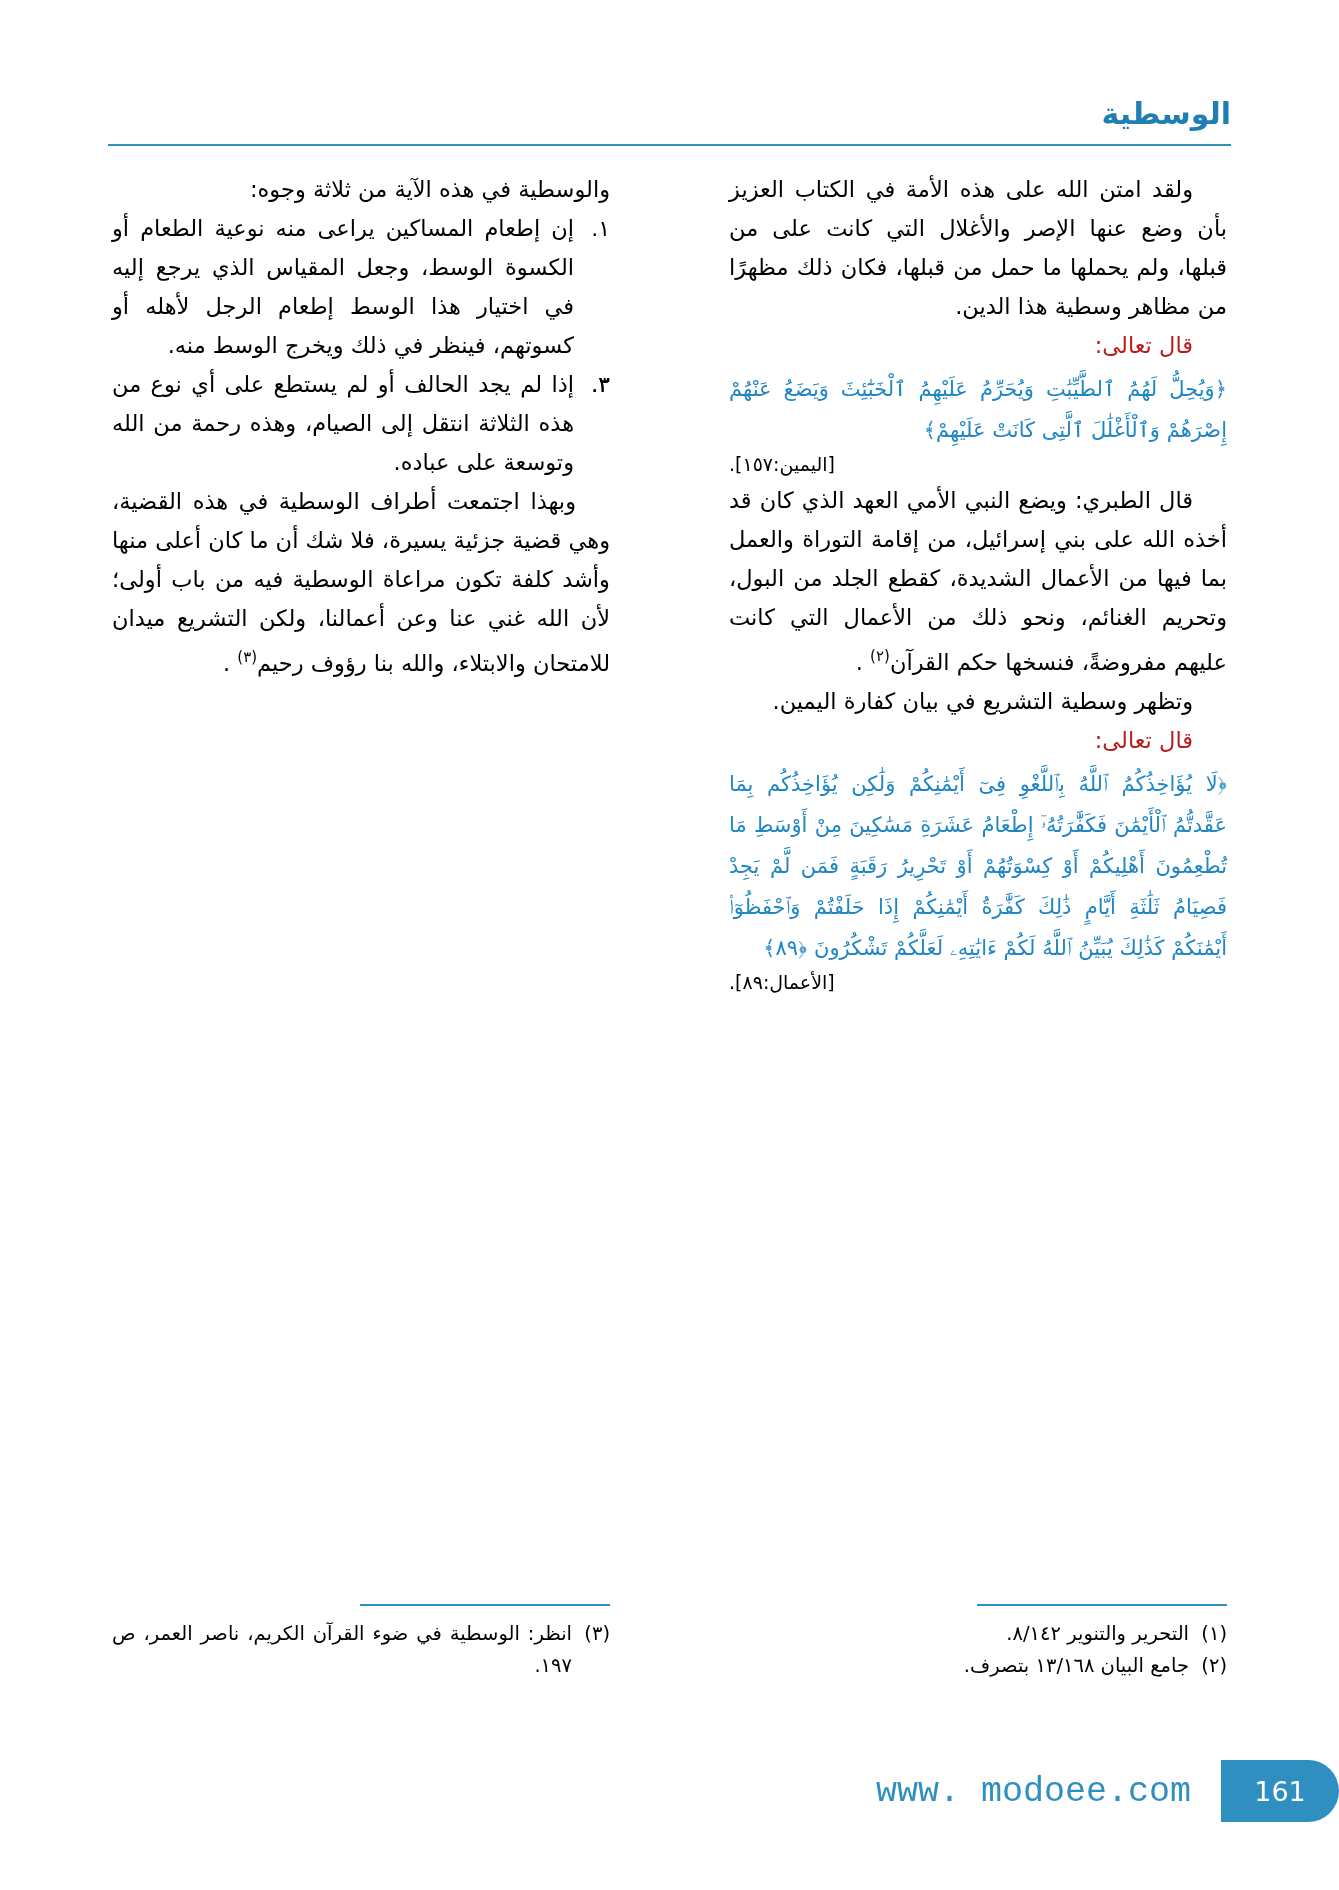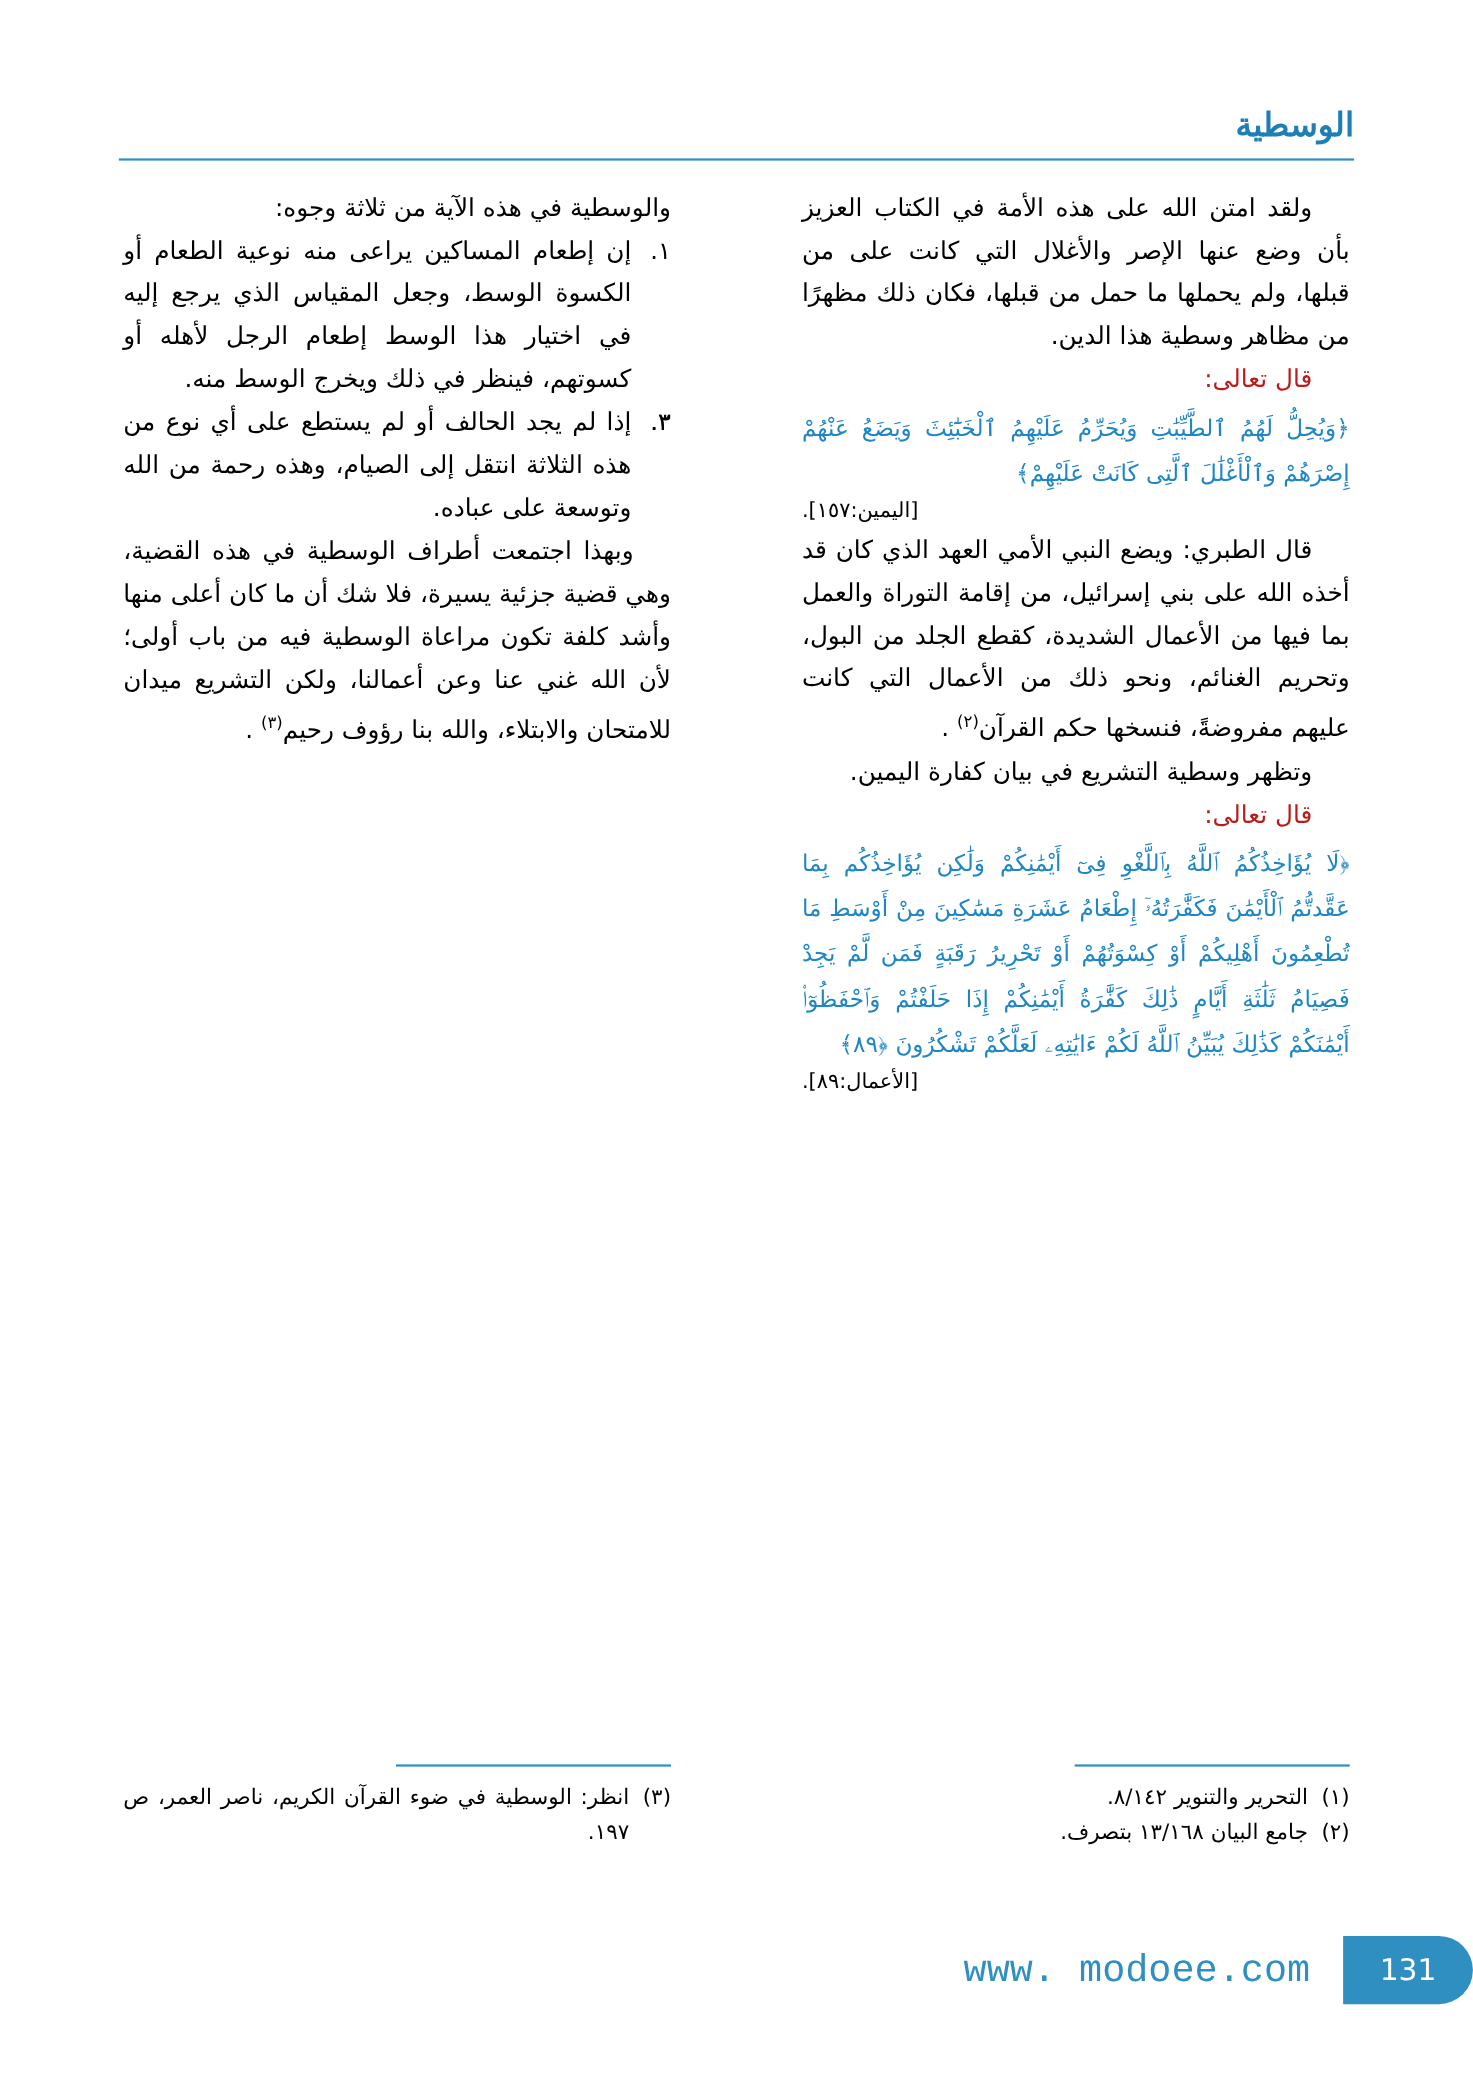--- a/index.html
+++ b/index.html
@@ -21,21 +21,20 @@
     inset: 0;
   }
 
   
   .header {
     position: absolute;
     top: 96px;
     right: 108px;
     left: 108px;
     height: 54px;
-    font-family: Liberation Serif, serif;
   }
   .header-title {
     position: absolute;
     right: 0;
     top: 0;
     font-size: 30px;
     color: #1f7fb5;
     font-weight: bold;
     letter-spacing: 0px;
     direction: rtl;
@@ -253,17 +252,17 @@
 
   <div class="fn fn-left">
     <div class="fn-rule"></div>
     <div class="fn-line">
       <span class="fnum">(٣)</span>
       <span>انظر: الوسطية في ضوء القرآن الكريم، ناصر العمر، ص ١٩٧.</span>
     </div>
   </div>
 
   <div class="footer">
-    <div class="page-number-badge">131</div>
+    <div class="page-number-badge">161</div>
     <div class="site-url">www. modoee.com</div>
   </div>
 
 </div>
 
 </body></html>

